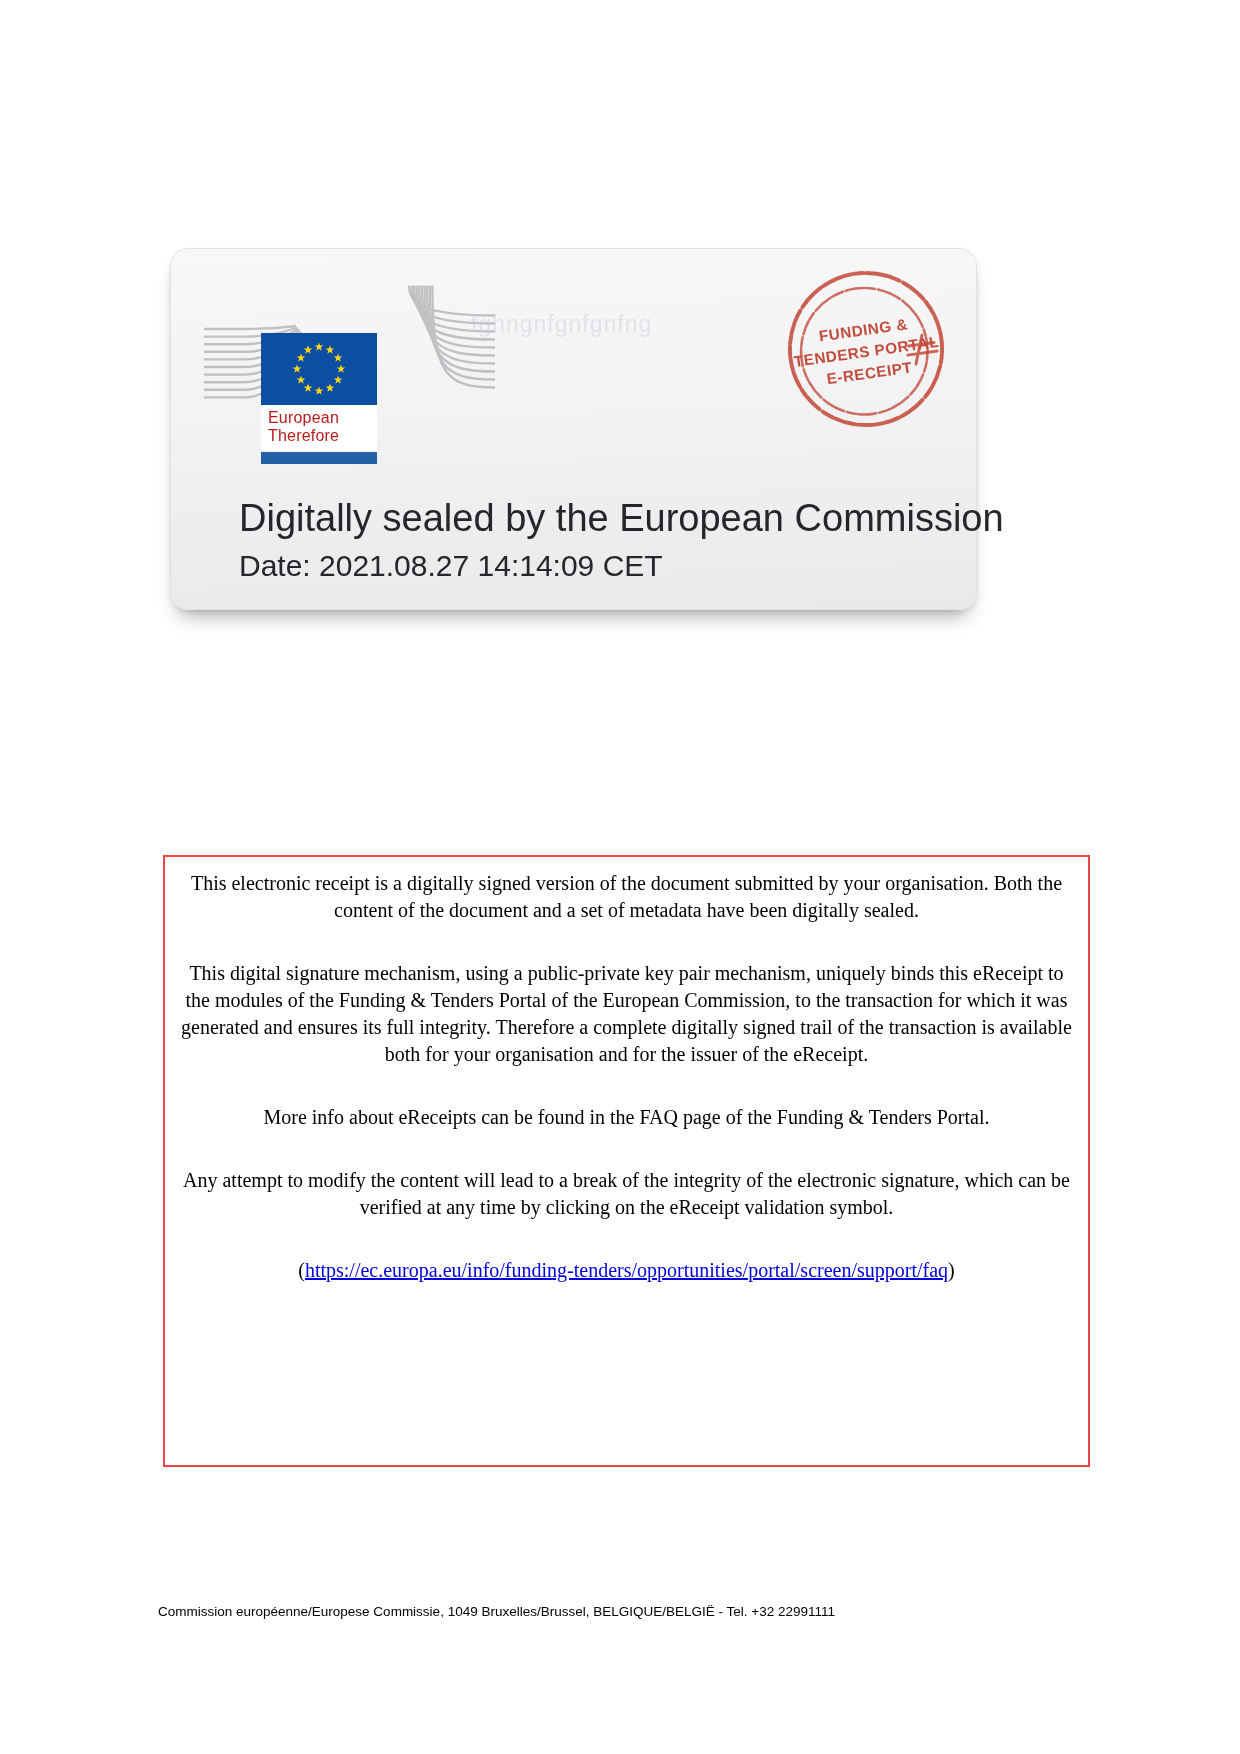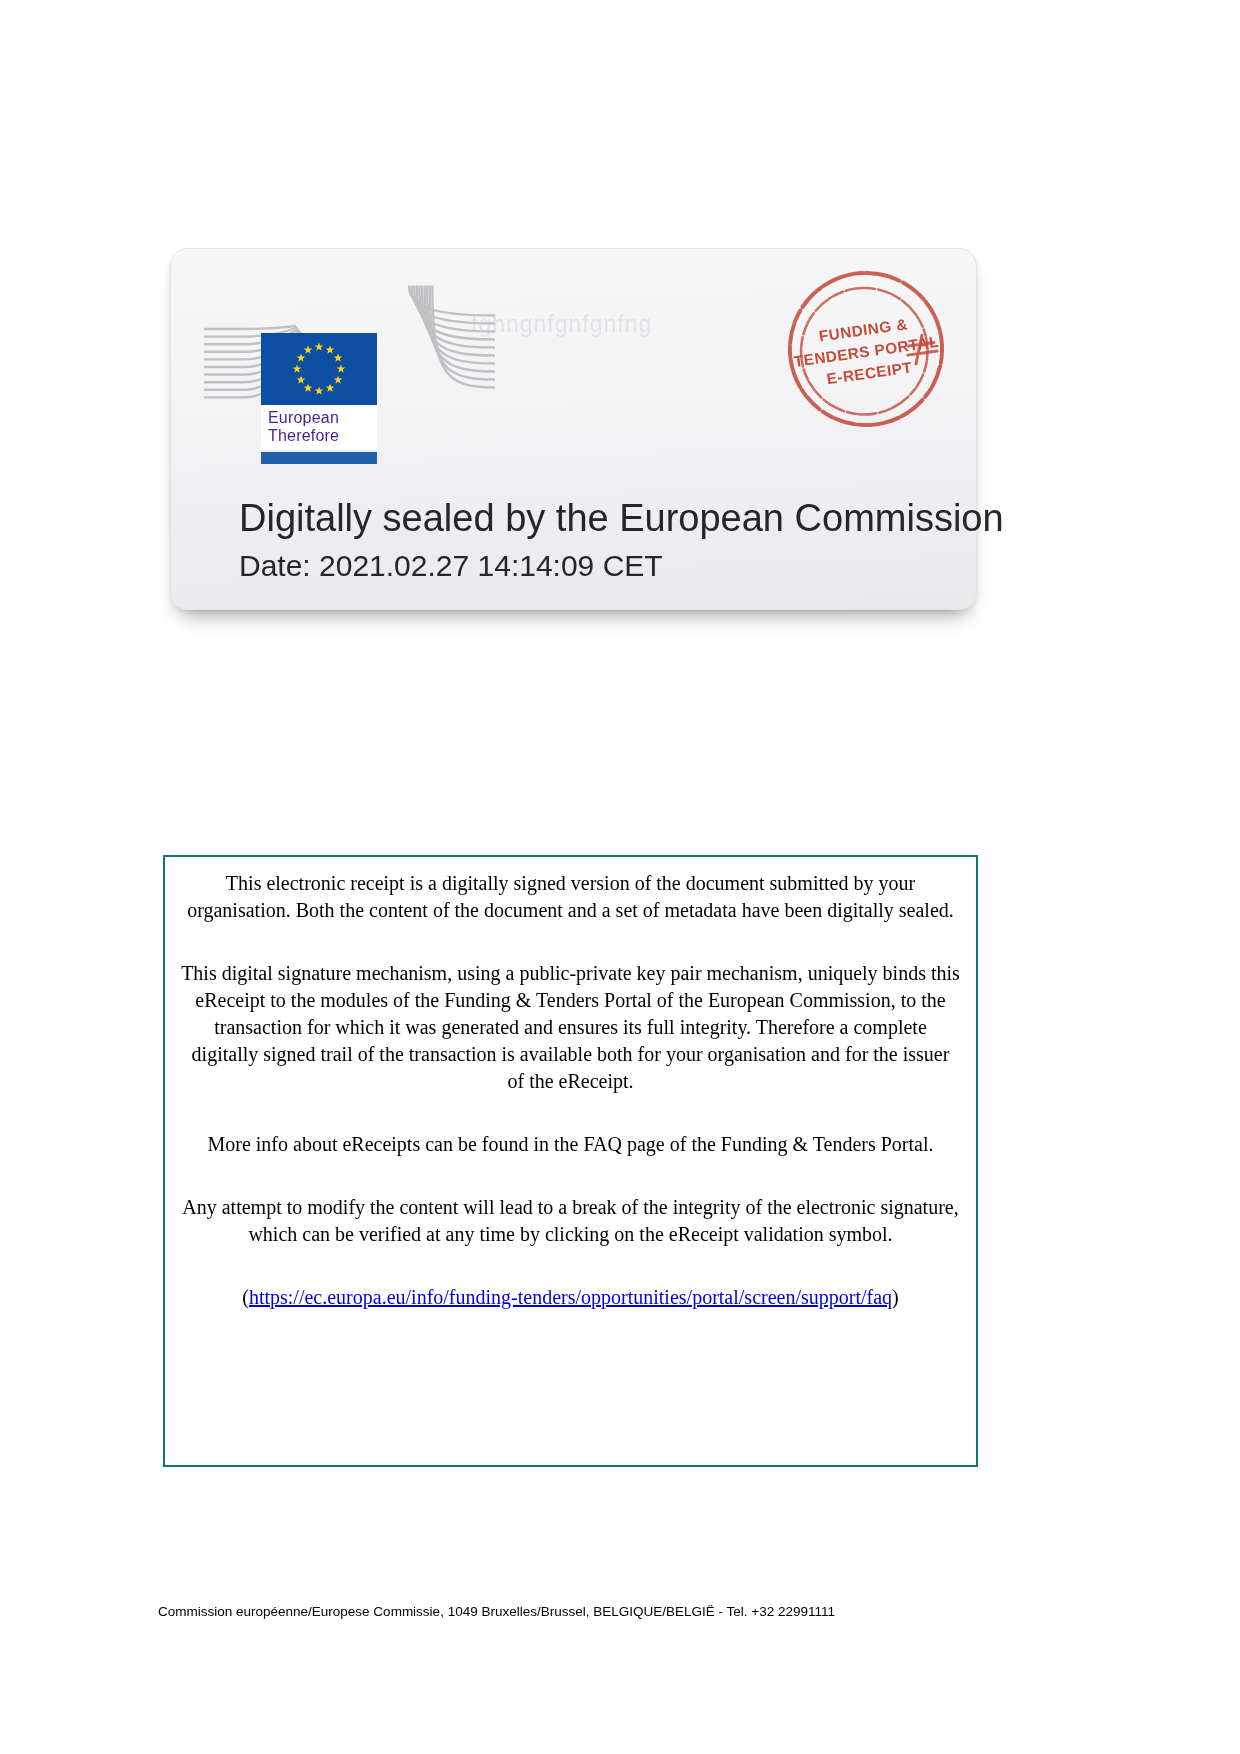--- a/index.html
+++ b/index.html
@@ -15,41 +15,41 @@
     border-radius:18px;border:1px solid #e2e2e5;
     background:linear-gradient(178deg,#f8f8f9 0%,#f1f1f3 55%,#e9e9eb 100%);
     box-shadow:0 14px 20px -9px rgba(0,0,0,.35),0 2px 5px rgba(0,0,0,.08);
   }
   .lines-left{position:absolute;left:33px;top:72px;}
   .lines-right{position:absolute;left:232px;top:30px;}
   .flag{position:absolute;left:90px;top:84px;}
   .ec-label{
     position:absolute;left:90px;top:156px;width:116px;box-sizing:border-box;
     background:#ffffff;padding:4px 4px 5px 7px;
-    font-size:16px;line-height:18px;color:#4c1d95;letter-spacing:.2px;
+    font-size:16px;line-height:18px;color:#b91c1c;letter-spacing:.2px;
   }
   .ec-bar{position:absolute;left:90px;top:203px;width:116px;height:12px;background:#2261a8;}
   .watermark{
     position:absolute;left:300px;top:62px;font-size:23px;color:#c9c9d6;
     opacity:.45;letter-spacing:1px;white-space:nowrap;
   }
   .stamp{position:absolute;right:26px;top:16px;width:168px;height:168px;opacity:.93;}
   .card-title{
     position:absolute;left:68px;top:250px;font-size:38px;line-height:38px;
     color:#26262a;white-space:nowrap;
   }
   .card-date{
     position:absolute;left:68px;top:298px;font-size:30px;line-height:38px;
     color:#26262a;white-space:nowrap;
   }
 
   
   .info-box{
-    position:absolute;left:163px;top:855px;width:815px;height:612px;
-    box-sizing:border-box;border:2px solid #0f766e;
+    position:absolute;left:163px;top:855px;width:927px;height:612px;
+    box-sizing:border-box;border:2px solid #ef4444;
     padding:13px 16px 0 16px;
     font-family:"Liberation Serif",serif;font-size:20px;line-height:27px;
     color:#000;text-align:justify;
   }
   .info-box p{margin:0 0 36px 0;text-align:center;}
   .link-line{text-align:left;margin-bottom:0;}
   .faq-link{color:#0000dd;text-decoration:underline;cursor:pointer;}
 
   
   .footer{
@@ -122,21 +122,21 @@
       <path d="M128 88 h26 M126 97 h30 M143 79 l-10 28" stroke-width="3" opacity=".85"></path>
     </g>
     <g transform="rotate(-8 85 85)" fill="#c0402e" text-anchor="middle" font-family="Liberation Sans, sans-serif" font-weight="600" font-size="15.5" letter-spacing="0.5">
       <text x="85" y="71">FUNDING &amp;</text>
       <text x="85" y="93">TENDERS PORTAL</text>
       <text x="85" y="115">E-RECEIPT</text>
     </g>
   </svg>
 
   <div class="card-title">Digitally sealed by the European Commission</div>
-  <div class="card-date">Date: 2021.02.27 14:14:09 CET</div>
+  <div class="card-date">Date: 2021.08.27 14:14:09 CET</div>
 </div>
 
 <div class="info-box">
   <p>This electronic receipt is a digitally signed version of the document submitted by your organisation. Both the content of the document and a set of metadata have been digitally sealed.</p>
   <p>This digital signature mechanism, using a public-private key pair mechanism, uniquely binds this eReceipt to the modules of the Funding &amp; Tenders Portal of the European Commission, to the transaction for which it was generated and ensures its full integrity. Therefore a complete digitally signed trail of the transaction is available both for your organisation and for the issuer of the eReceipt.</p>
   <p>More info about eReceipts can be found in the FAQ page of the Funding &amp; Tenders Portal.</p>
   <p>Any attempt to modify the content will lead to a break of the integrity of the electronic signature, which can be verified at any time by clicking on the eReceipt validation symbol.</p>
   <p class="link-line"><span>(</span><a class="faq-link" href="#">https://ec.europa.eu/info/funding-tenders/opportunities/portal/screen/support/faq</a><span>)</span></p>
 </div>
 

